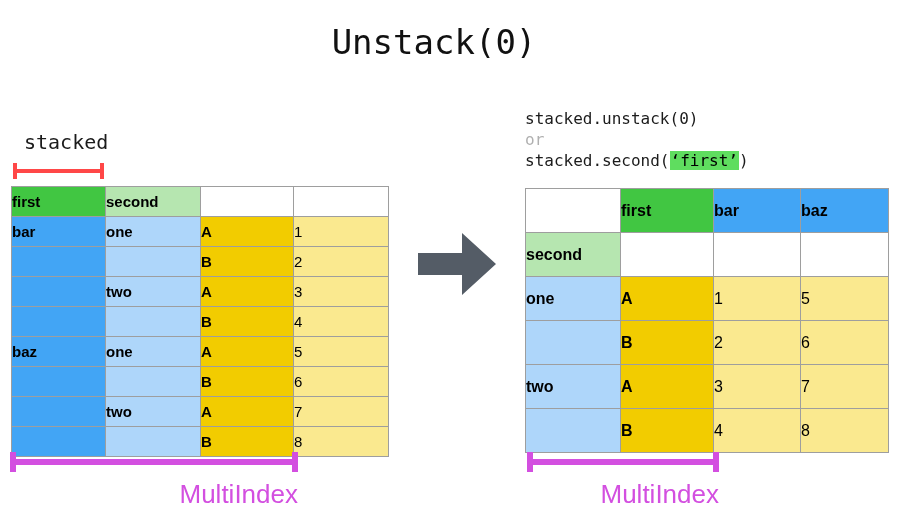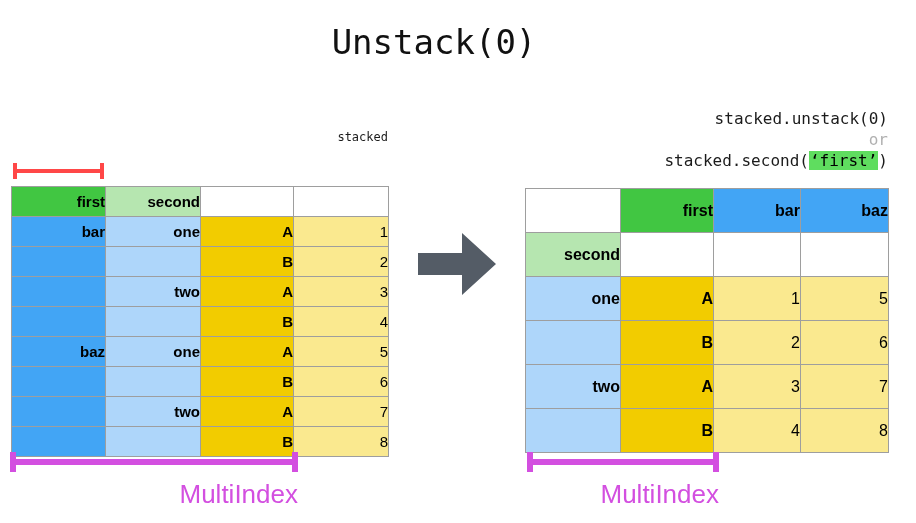--- a/index.html
+++ b/index.html
@@ -28,28 +28,28 @@
     color: #111111;
     letter-spacing: 0px;
   }
 
   
   .caption-mono {
     position: absolute;
     font-family: "DejaVu Sans Mono", monospace;
     font-size: 16px;
     color: #1b1b1b;
-    text-align: right;
+    text-align: left;
     white-space: nowrap;
   }
   #left-caption {
     top: 130px;
-    left: 11px;
+    left: 24px;
     width: 377px;
-    font-size: 12px;
+    font-size: 20px;
   }
   #right-caption {
     top: 108px;
     left: 525px;
     width: 363px;
     line-height: 21px;
   }
   #right-caption .or-line {
     color: #b0b0b0;
     font-size: 16px;
@@ -62,21 +62,21 @@
   }
 
   
   table.grid {
     position: absolute;
     border-collapse: collapse;
     table-layout: fixed;
   }
   table.grid td {
     border: 1px solid #9e9e9e;
-    text-align: right;
+    text-align: left;
     vertical-align: middle;
     padding: 0;
     font-size: 15px;
     color: #000000;
     background: #ffffff;
   }
   .c-green    { background: #41c642 !important; font-weight: bold; }
   .c-lgreen   { background: #b6e6b0 !important; font-weight: bold; margin-left: 29px; }
   .c-blue     { background: #42a5f5 !important; font-weight: bold; }
   .c-lblue    { background: #aed6fa !important; font-weight: bold; }

